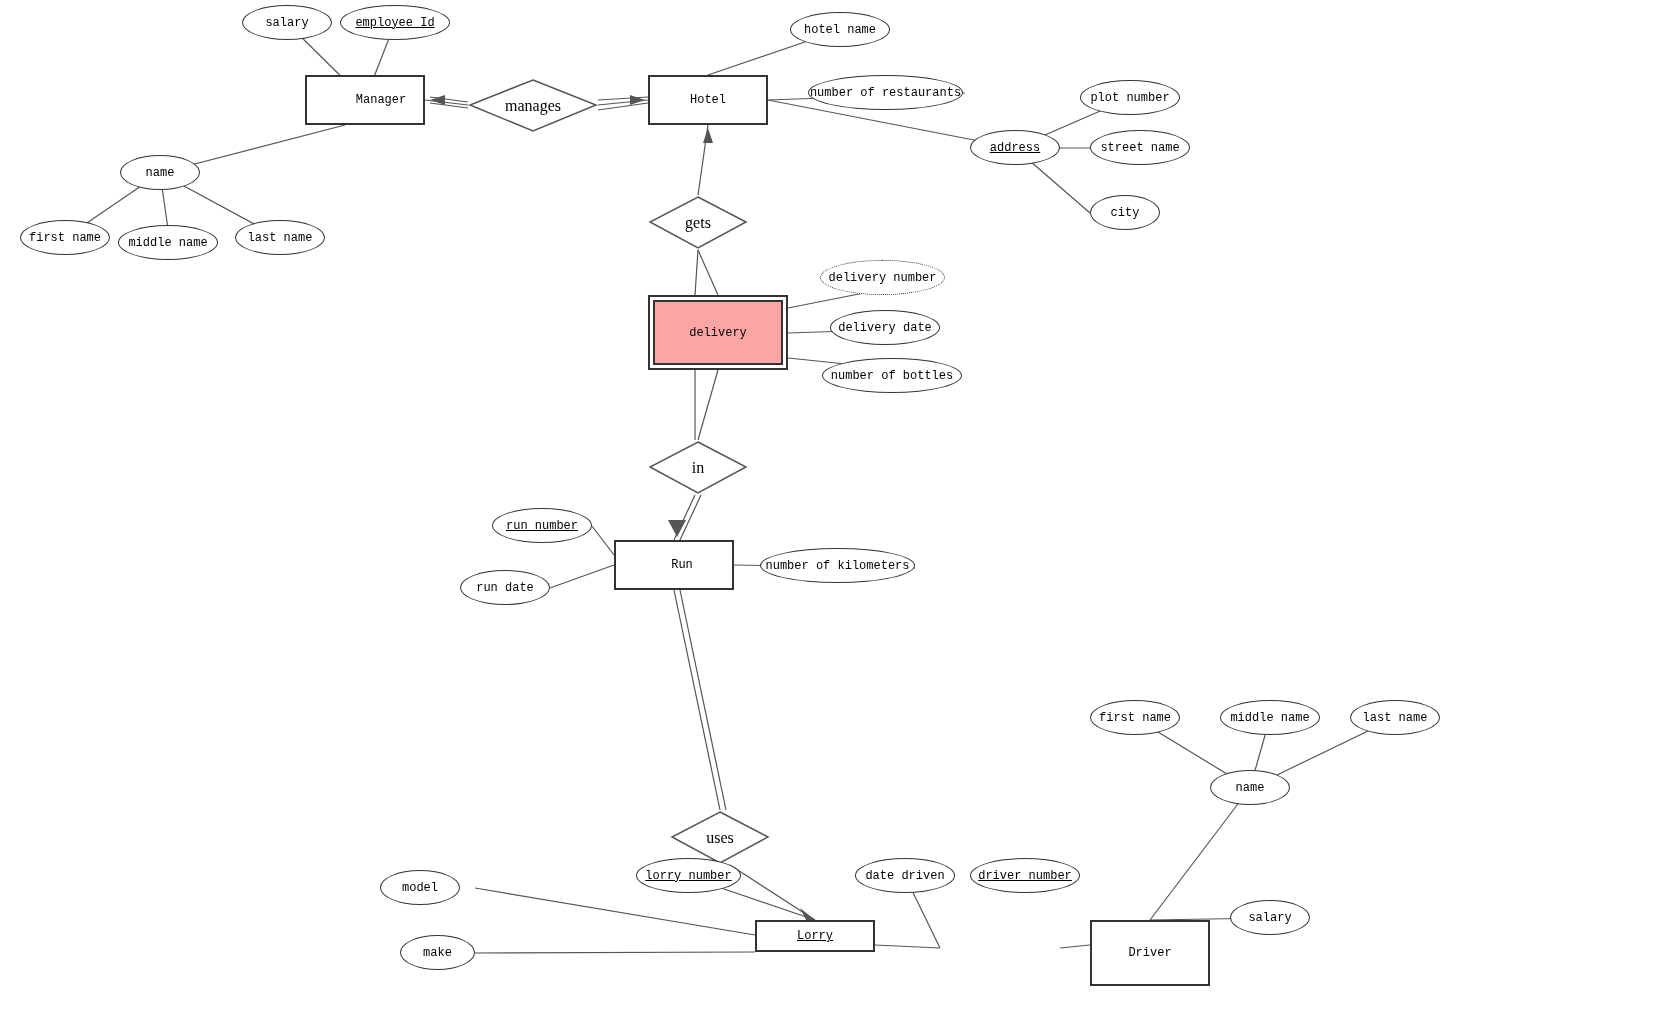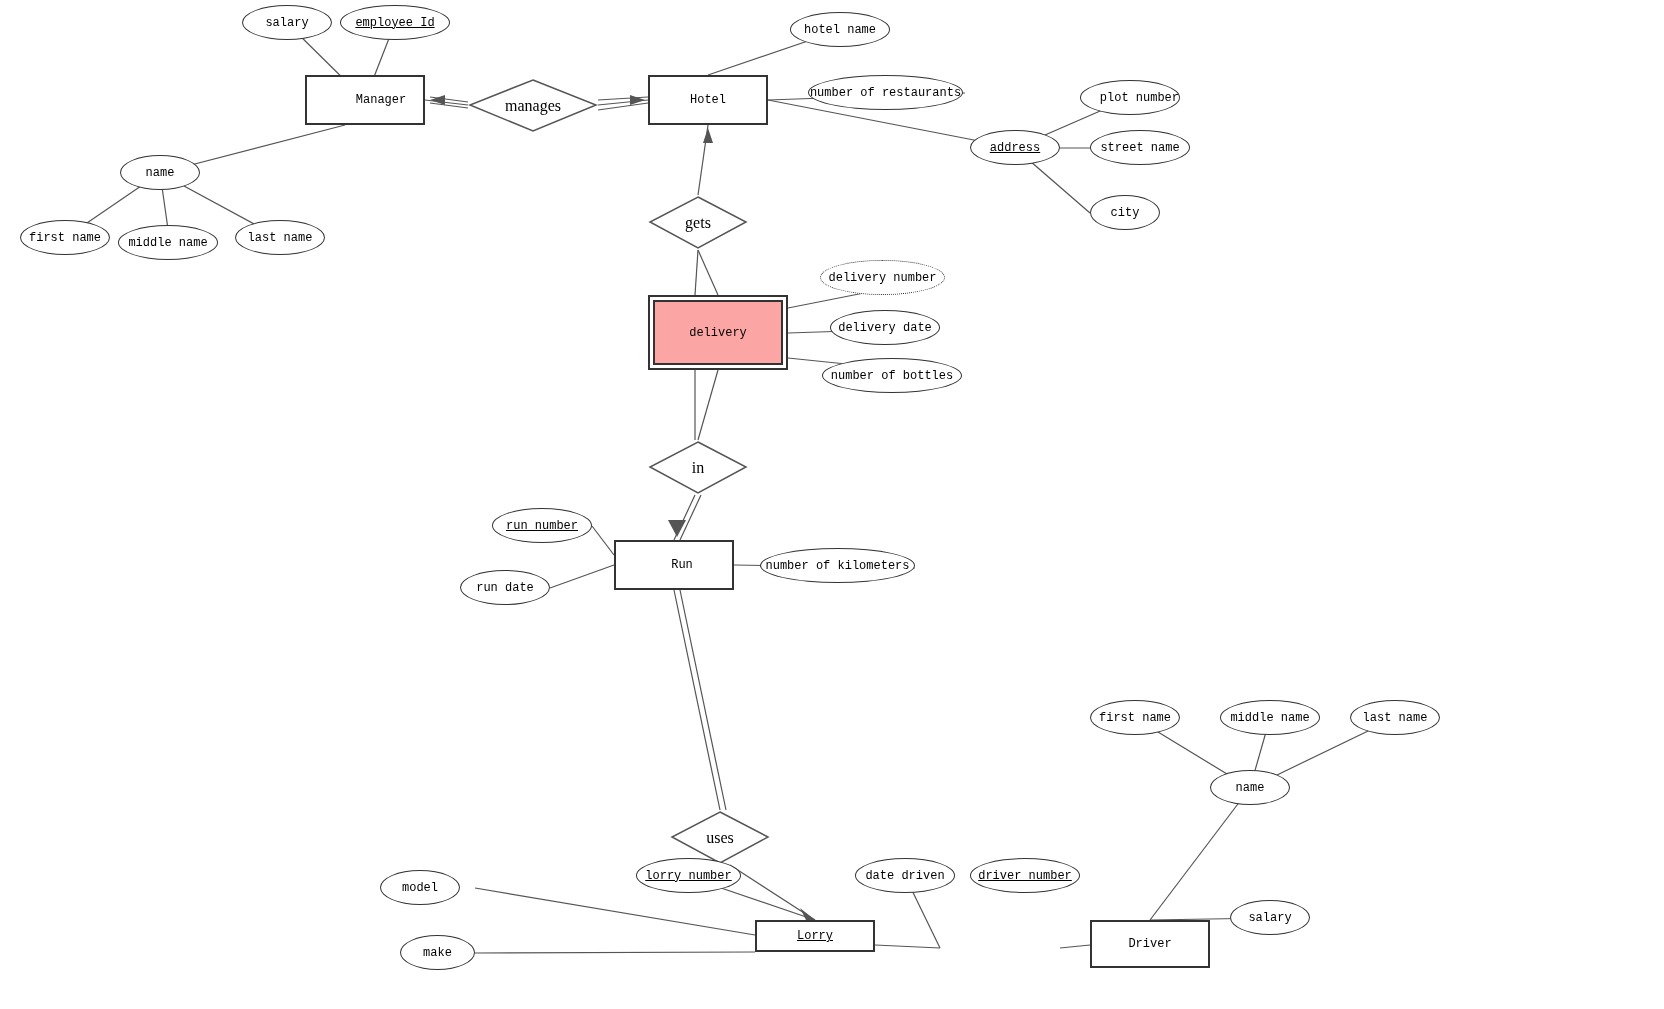--- a/index.html
+++ b/index.html
@@ -168,21 +168,21 @@
   </div>
 
   <div class="node entity" style="left:614px; top:540px; width:120px; height:50px;padding-left:16px;">
     <span>Run</span>
   </div>
 
   <div class="node entity" style="left:755px; top:920px; width:120px; height:32px;text-decoration:underline;">
     <span>Lorry</span>
   </div>
 
-  <div class="node entity" style="left:1090px; top:920px; width:120px; height:48px;">
+  <div class="node entity" style="left:1090px; top:920px; width:120px; height:66px;">
     <span>Driver</span>
   </div>
 
   <div class="diamond-wrapper" style="left:468px; top:78px; width:130px; height:55px;">
     <svg width="130" height="55" style="position:absolute;top:0;left:0;">
       <polygon points="65,2 128,27 65,53 2,27" fill="white" stroke="#555" stroke-width="1.5"></polygon>
     </svg>
     <span class="diamond-label">manages</span>
   </div>
 
@@ -237,21 +237,21 @@
   </div>
 
   <div class="node ellipse" style="left:808px; top:75px; width:155px; height:35px;">
     <span>number of restaurants</span>
   </div>
 
   <div class="node ellipse" style="left:970px; top:130px; width:90px; height:35px;text-decoration:underline;">
     <span>address</span>
   </div>
 
-  <div class="node ellipse" style="left:1080px; top:80px; width:100px; height:35px;justify-content:flex-end;">
+  <div class="node ellipse" style="left:1080px; top:80px; width:100px; height:35px;">
     <span>plot number</span>
   </div>
 
   <div class="node ellipse" style="left:1090px; top:130px; width:100px; height:35px;">
     <span>street name</span>
   </div>
 
   <div class="node ellipse" style="left:1090px; top:195px; width:70px; height:35px;">
     <span>city</span>
   </div>

